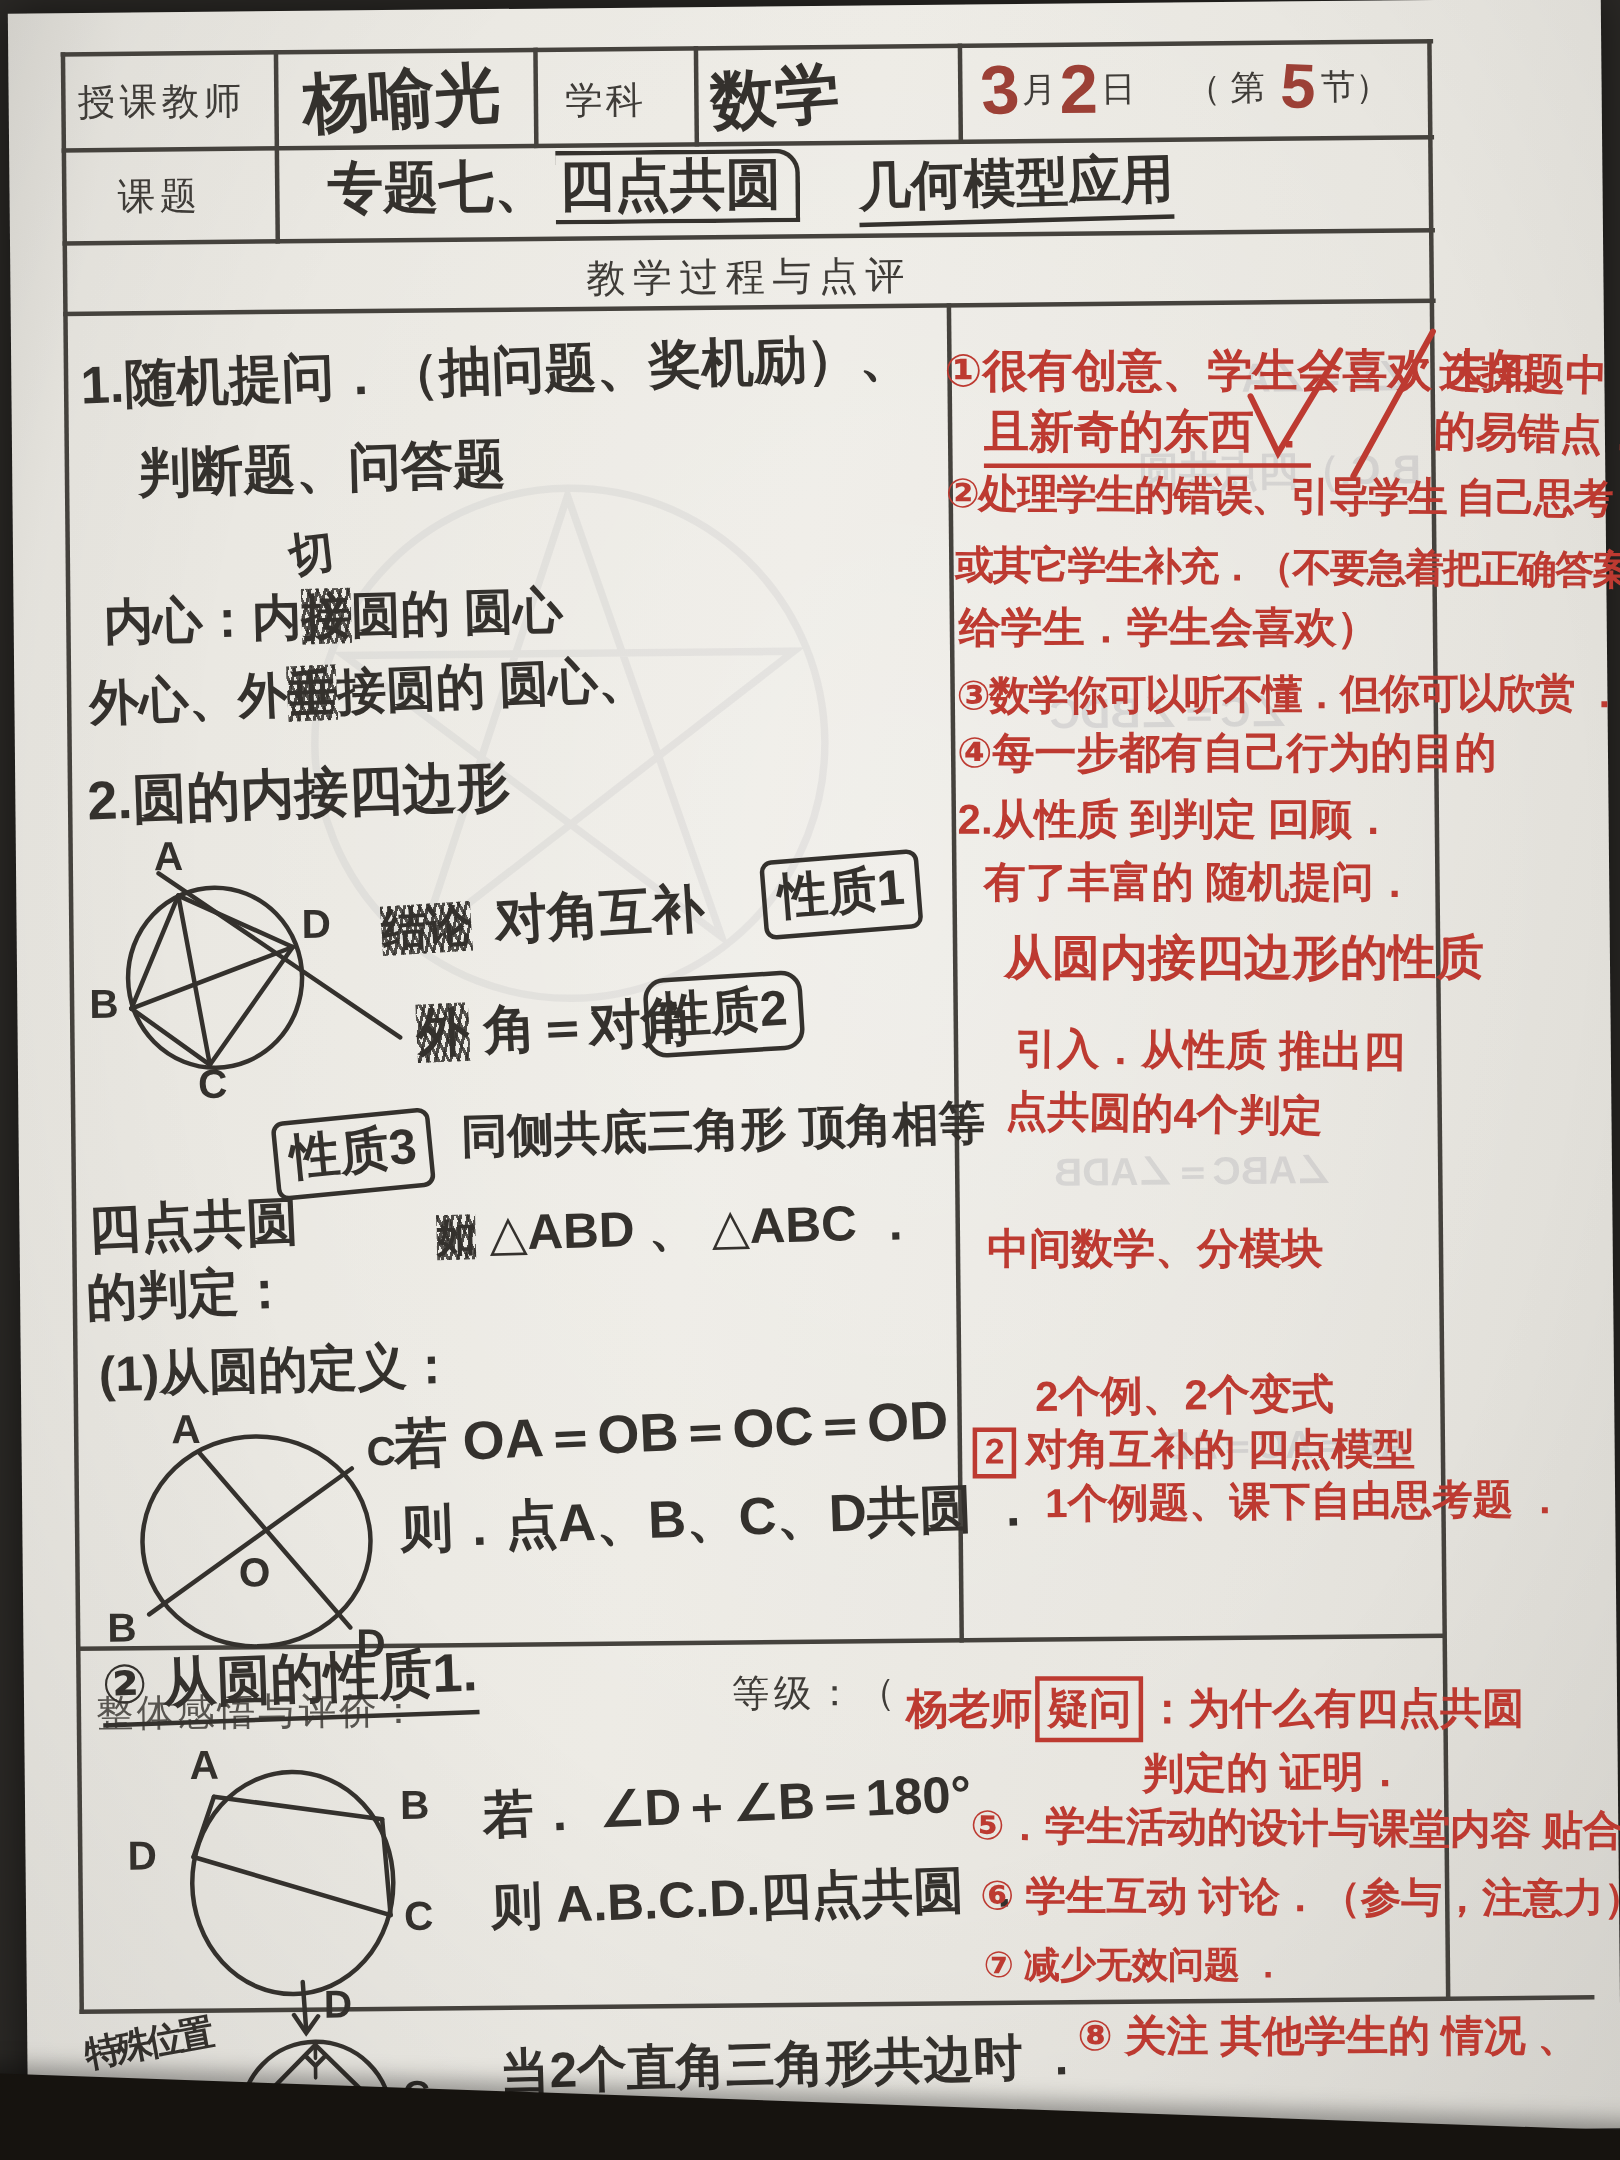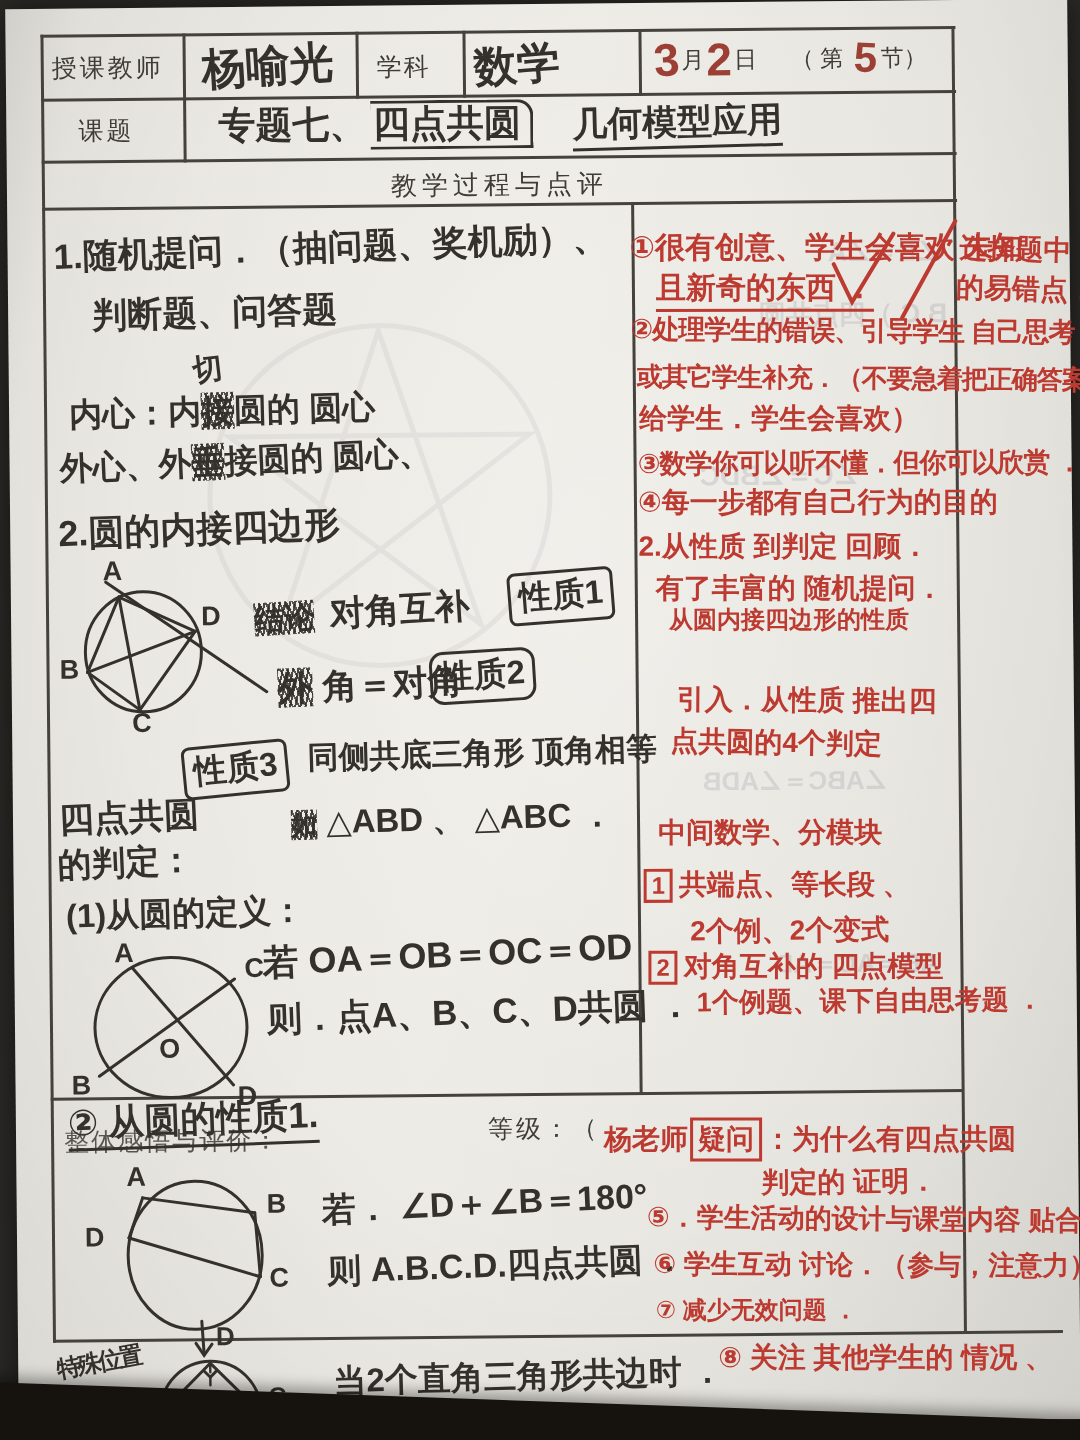--- a/index.html
+++ b/index.html
@@ -208,27 +208,24 @@
     </svg>
     <div class="red" style="left:952px;top:231px;font-size:28px;transform:rotate(2deg);">选择题中</div>
     <div class="red" style="left:948px;top:271px;font-size:28px;transform:rotate(2deg);">的易错点．</div>
     <div class="red" style="left:622px;top:312px;font-size:27px;transform:rotate(1deg);letter-spacing:-1px;">②处理学生的错误、引导学生 自己思考．</div>
     <div class="red" style="left:628px;top:360px;font-size:26px;transform:rotate(1deg);letter-spacing:-1px;">或其它学生补充．（不要急着把正确答案</div>
     <div class="red" style="left:630px;top:398px;font-size:28px;transform:rotate(.5deg);">给学生．学生会喜欢）</div>
     <div class="red" style="left:628px;top:444px;font-size:27px;transform:rotate(.3deg);letter-spacing:-1px;">③数学你可以听不懂．但你可以欣赏 ．</div>
     <div class="red" style="left:628px;top:482px;font-size:28px;transform:rotate(.5deg);">④每一步都有自己行为的目的</div>
     <div class="red" style="left:628px;top:526px;font-size:28px;transform:rotate(.5deg);">2.从性质 到判定 回顾．</div>
     <div class="red" style="left:645px;top:568px;font-size:28px;transform:rotate(.5deg);">有了丰富的 随机提问．</div>
-    <div class="red" style="left:658px;top:602px;font-size:24px;transform:rotate(.5deg);">从圆内接四边形的性质</div>
+    <div class="red" style="left:658px;top:616px;font-size:32px;transform:rotate(.5deg);">从圆内接四边形的性质</div>
     <div class="red" style="left:665px;top:680px;font-size:28px;transform:rotate(1deg);">引入．从性质 推出四</div>
     <div class="red" style="left:658px;top:722px;font-size:28px;transform:rotate(1.5deg);">点共圆的4个判定</div>
     <div class="red" style="left:645px;top:812px;font-size:28px;transform:rotate(.5deg);">中间数学、分模块</div>
-    <div class="red" style="left:630px;top:864px;font-size:28px;transform:rotate(.5deg);">
-      <span class="rbox">1</span><span>共端点、等长段 、</span>
-    </div>
     <div class="red" style="left:676px;top:910px;font-size:28px;">2个例、2个变式</div>
     <div class="red" style="left:634px;top:946px;font-size:28px;transform:rotate(.5deg);">
       <span class="rbox">2</span><span>对角互补的 四点模型</span>
     </div>
     <div class="red" style="left:682px;top:982px;font-size:27px;">1个例题、课下自由思考题 ．</div>
 
     <div class="red" style="left:588px;top:1116px;font-size:28px;transform:rotate(.5deg);">
       <span>杨老师</span><span class="rbox" style="margin:0 2px;font-size:1em;">疑问</span><span>：为什么有四点共圆</span>
     </div>
     <div class="red" style="left:745px;top:1162px;font-size:28px;">判定的 证明．</div>

